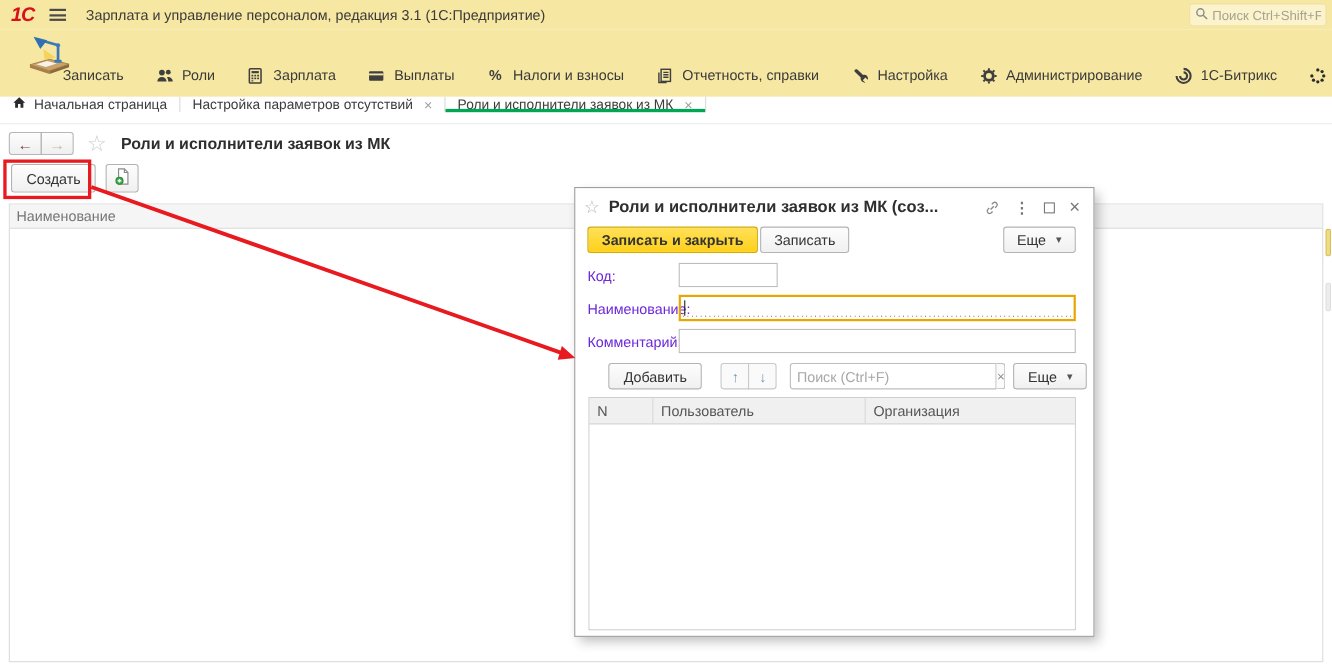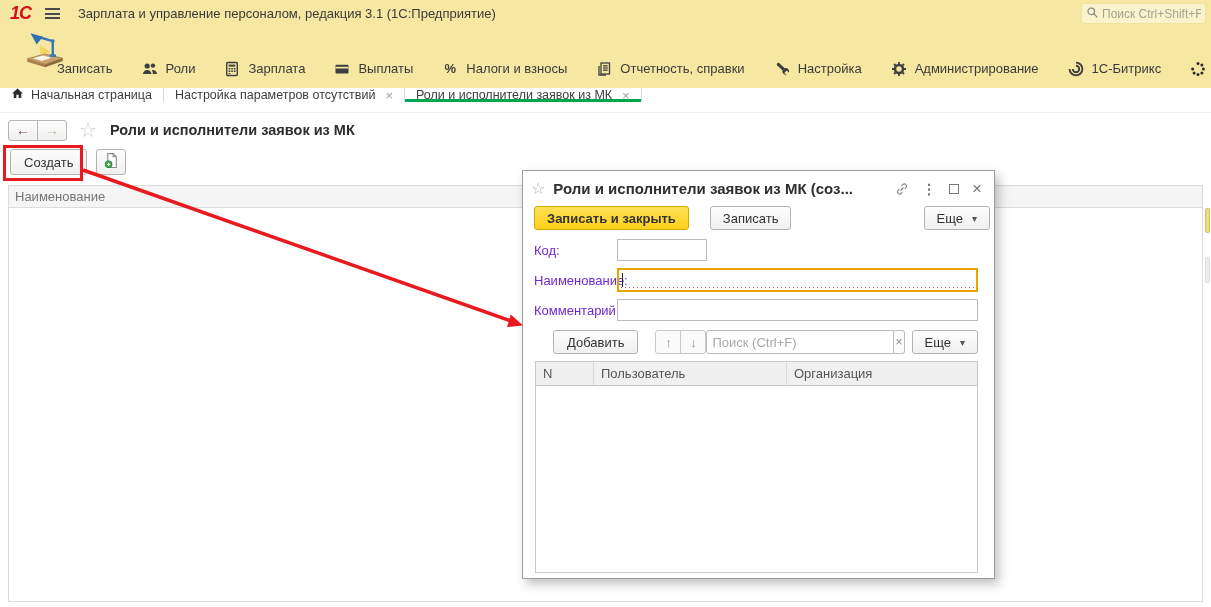--- a/index.html
+++ b/index.html
@@ -82,21 +82,21 @@
   .dlg-titlebar { height:31px; display:flex; align-items:center; padding:4px 12px 0 8px; }
   .dlg-star { color:#b5b5b5; font-size:16px; margin-right:8px; }
   .dlg-title { font-size:15px; font-weight:bold; color:#2f2f2f; flex:1; overflow:hidden;
                white-space:nowrap; }
   .dlg-ico { color:#787878; margin-left:13px; cursor:pointer; display:inline-flex;
              align-items:center; justify-content:center; }
   .dlg-ico svg { width:14px; height:14px; }
   .dlg-kebab { font-size:14px; font-weight:bold; }
   .dlg-max { width:10px; height:10px; border:1.5px solid #787878; }
   .dlg-close { font-size:17px; }
-  .dlg-btnrow { display:flex; gap:21px; margin:4px 4px 9px 11px; align-items:center; }
+  .dlg-btnrow { display:flex; gap:2px; margin:4px 16px 9px 11px; align-items:center; }
   .btn-yellow { background:linear-gradient(#ffe159,#ffd019); border-color:#d2a900; font-weight:bold; }
   .more-btn { margin-left:auto; gap:5px; }
   .caret { font-size:10px; color:#555; margin-left:4px; }
 
   .frow { display:flex; align-items:center; margin:7px 16px 7px 11px; }
   .frow label { width:83px; color:#6d28d9; flex:0 0 auto; }
   .tinput { border:1px solid #bdbdbd; height:22px; font-size:13px; padding:0 4px;
             font-family:inherit; color:#333; outline:none; }
   .inp-code { width:90px; }
   .inp-wide { flex:1; }
@@ -107,21 +107,21 @@
             background-size:4px 1px; background-repeat:repeat-x; }
 
   .dlg-toolbar { display:flex; align-items:center; margin:9px 16px 7px 12px;padding-left:18px; }
   .btn-add { padding:0 13px; }
   .arr-group { display:flex; margin-left:17px; }
   .arr-btn { width:26px; height:24px; border:1px solid #c9c9c9; background:#fafafa;
              display:flex; align-items:center; justify-content:center; color:#7b9ab5;
              font-weight:bold; font-size:13px; cursor:pointer; }
   .arr-btn.first { border-radius:3px 0 0 3px; }
   .arr-btn.second { border-radius:0 3px 3px 0; margin-left:-1px; }
-  .dlg-search { margin-left:0; flex:1; height:24px; border:1px solid #bdbdbd;
+  .dlg-search { margin-left:12px; flex:1; height:24px; border:1px solid #bdbdbd;
                 border-radius:3px 0 0 3px; padding:0 5px; font-size:13px; font-family:inherit;
                 color:#333; outline:none; }
   .dlg-search::placeholder { color:#a8a8a8; }
   .clear-btn { width:20px; height:24px; border:1px solid #bdbdbd; border-left:none;
                border-radius:0 3px 3px 0; background:#fbfbfb; display:flex; align-items:center;
                justify-content:center; color:#8a8a8a; font-size:12px; cursor:pointer; }
   .btn-more2 { margin-left:7px; gap:5px; }
 
   .dlg-table { margin:1px 16px 0 12px; height:212px; border:1px solid #c9c9c9; background:#fff;
                display:flex; flex-direction:column; }

